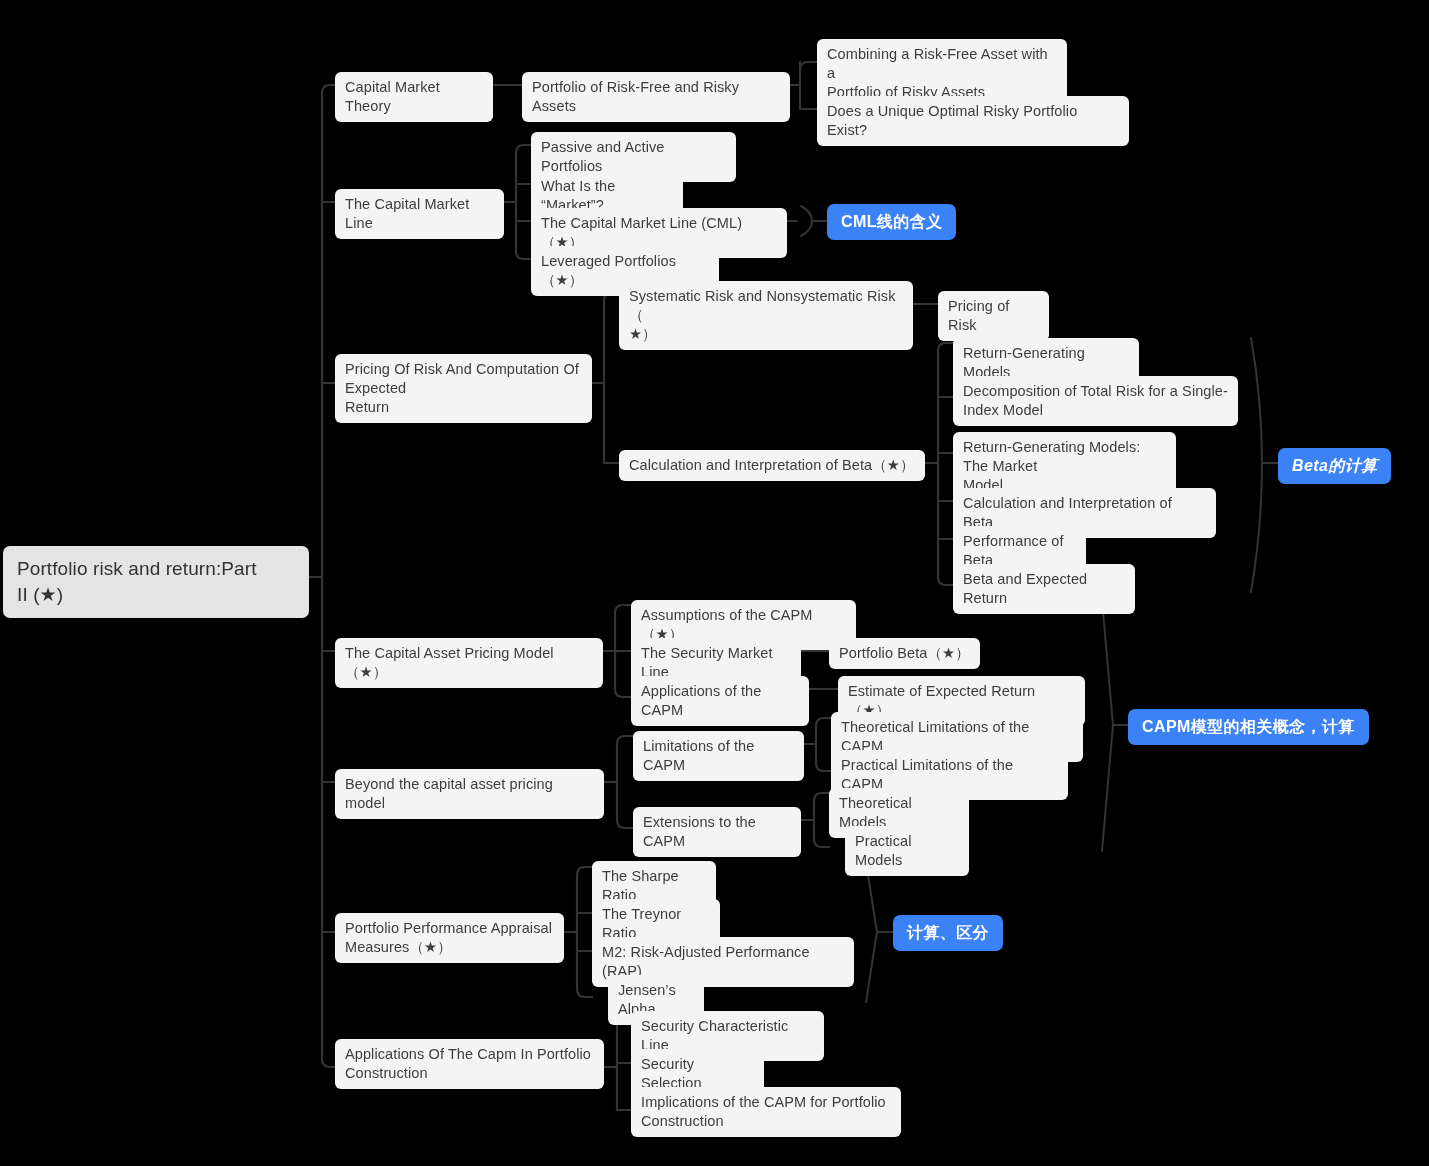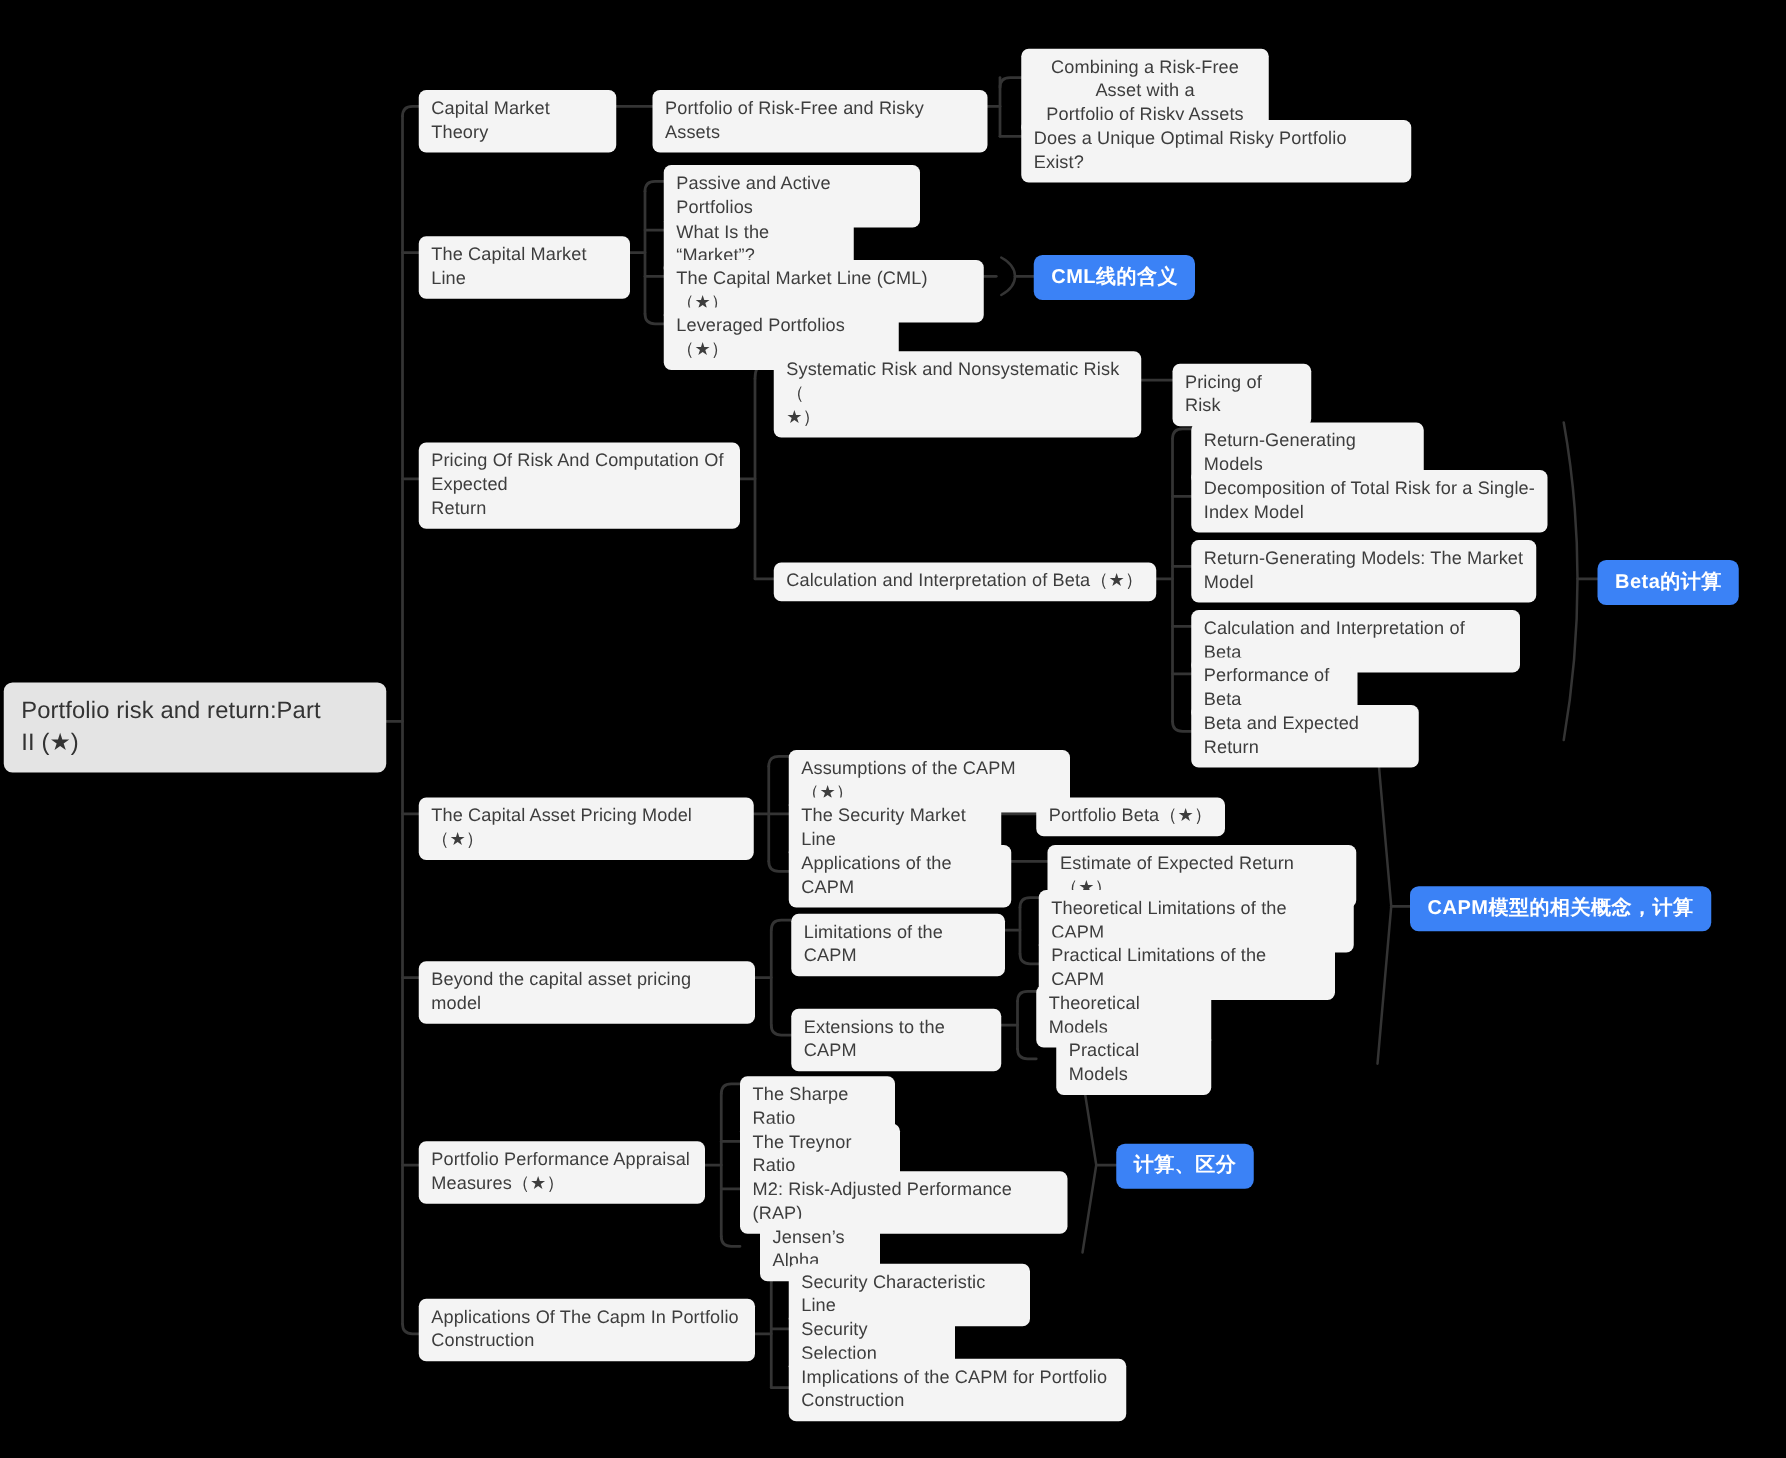--- a/index.html
+++ b/index.html
@@ -155,21 +155,21 @@
       <path d="M617 1063 L631 1063"></path>
       <path d="M617 1110 Q617 1110 625 1110 L631 1110"></path>
     </g>
   </svg>
 
   <div class="node root" style="left:3px; top:546px; width:306px;">Portfolio risk and return:Part
 II (★)</div>
 
   <div class="node" style="left:335px; top:72px; width:158px;">Capital Market Theory</div>
   <div class="node" style="left:522px; top:72px; width:268px;">Portfolio of Risk-Free and Risky Assets</div>
-  <div class="node" style="left:817px; top:39px; width:198px;text-align:center;">Combining a Risk-Free Asset with a
+  <div class="node" style="left:817px; top:39px; width:250px;">Combining a Risk-Free Asset with a
 Portfolio of Risky Assets</div>
   <div class="node" style="left:817px; top:96px; width:312px;">Does a Unique Optimal Risky Portfolio Exist?</div>
 
   <div class="node" style="left:335px; top:189px; width:169px;">The Capital Market Line</div>
   <div class="node" style="left:531px; top:132px; width:205px;">Passive and Active Portfolios</div>
   <div class="node" style="left:531px; top:171px; width:152px;">What Is the “Market”?</div>
   <div class="node" style="left:531px; top:208px; width:256px;">The Capital Market Line (CML)（★）</div>
   <div class="node" style="left:531px; top:246px; width:188px;">Leveraged Portfolios（★）</div>
   <div class="badge" style="left:827px; top:204px;">CML线的含义</div>
 
@@ -177,26 +177,26 @@
 Expected
 Return</div>
   <div class="node" style="left:619px; top:281px; width:294px;">Systematic Risk and Nonsystematic Risk（
 ★）</div>
   <div class="node" style="left:938px; top:291px; width:111px;">Pricing of Risk</div>
   <div class="node" style="left:619px; top:450px; width:306px;">Calculation and Interpretation of Beta（★）</div>
 
   <div class="node" style="left:953px; top:338px; width:186px;">Return-Generating Models</div>
   <div class="node" style="left:953px; top:376px; width:285px;">Decomposition of Total Risk for a Single-
 Index Model</div>
-  <div class="node" style="left:953px; top:432px; width:276px;">Return-Generating Models: The Market
+  <div class="node" style="left:953px; top:432px; width:223px;">Return-Generating Models: The Market
 Model</div>
   <div class="node" style="left:953px; top:488px; width:263px;">Calculation and Interpretation of Beta</div>
   <div class="node" style="left:953px; top:526px; width:133px;">Performance of Beta</div>
   <div class="node" style="left:953px; top:564px; width:182px;">Beta and Expected Return</div>
-  <div class="badge" style="left:1278px; top:448px;">Beta的计算</div>
+  <div class="badge" style="left:1278px; top:448px;font-style:italic;">Beta的计算</div>
 
   <div class="node" style="left:335px; top:638px; width:268px;">The Capital Asset Pricing Model（★）</div>
   <div class="node" style="left:631px; top:600px; width:225px;">Assumptions of the CAPM（★）</div>
   <div class="node" style="left:631px; top:638px; width:170px;">The Security Market Line</div>
   <div class="node" style="left:829px; top:638px; width:151px;">Portfolio Beta（★）</div>
   <div class="node" style="left:631px; top:676px; width:178px;">Applications of the CAPM</div>
   <div class="node" style="left:838px; top:676px; width:247px;">Estimate of Expected Return（★）</div>
 
   <div class="node" style="left:335px; top:769px; width:269px;">Beyond the capital asset pricing model</div>
   <div class="node" style="left:633px; top:731px; width:171px;">Limitations of the CAPM</div>

